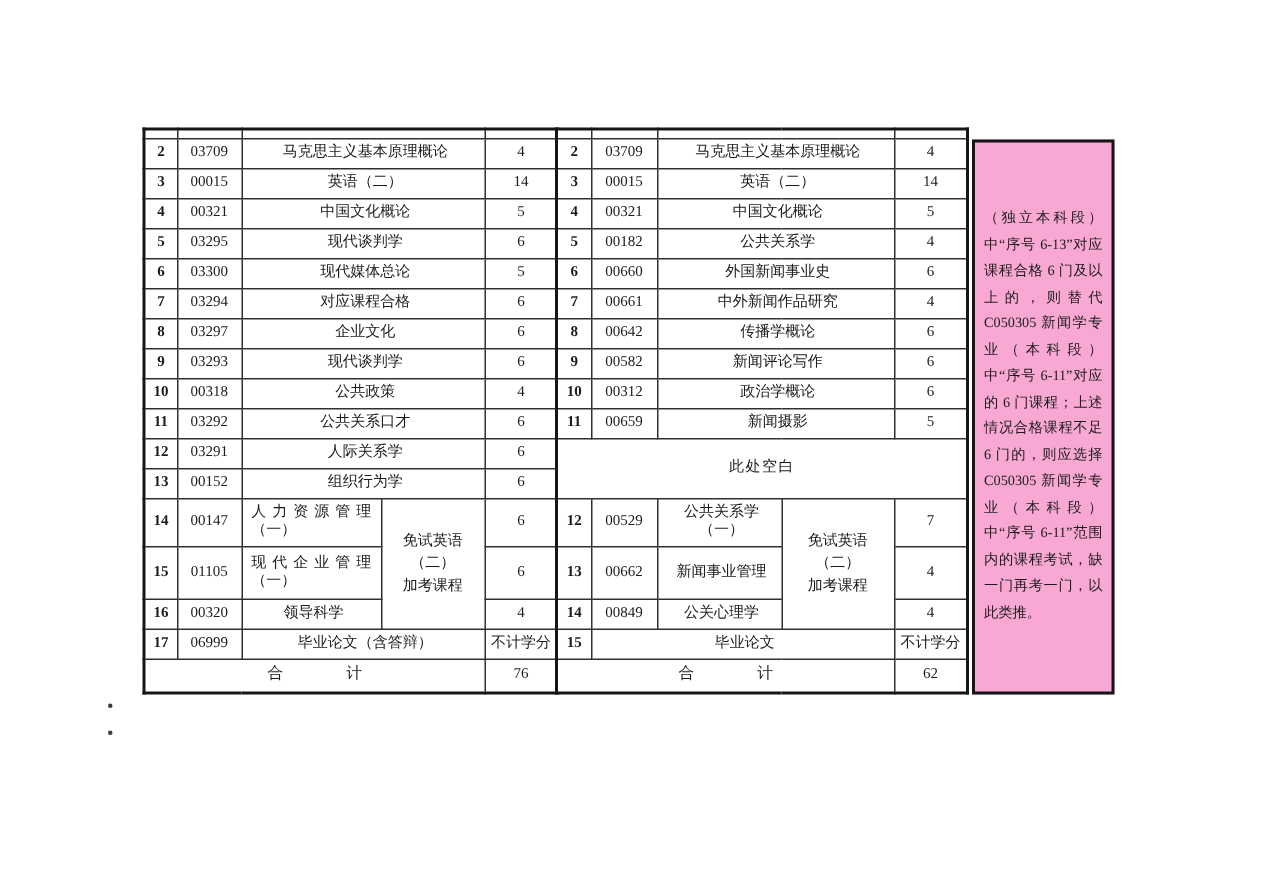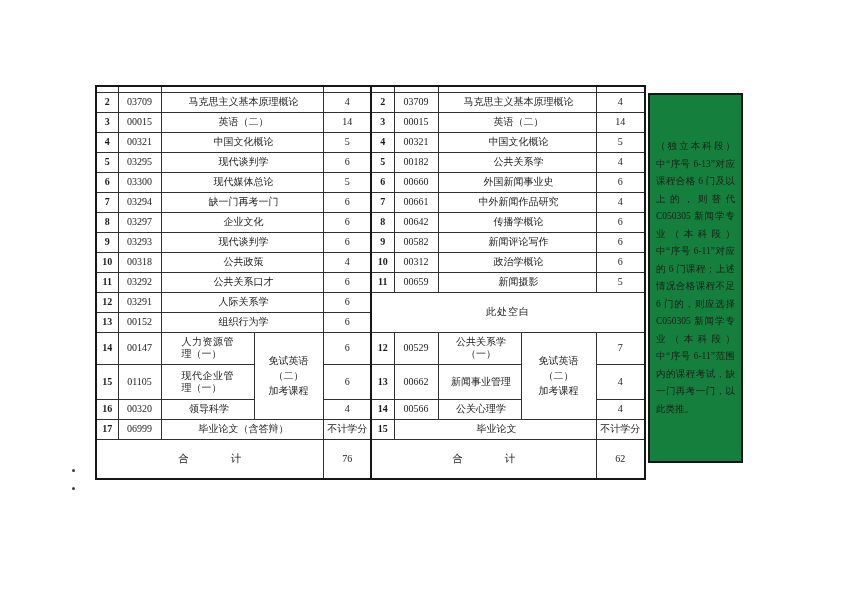--- a/index.html
+++ b/index.html
@@ -28,27 +28,27 @@
     vertical-align: middle;
     padding: 0 2px;
     overflow: hidden;
   }
   .tbl-left  { left: 95px;  top: 85px; width: 276px; }
   .tbl-right { left: 370px; top: 85px; width: 274px; }
   tr.h-sliver td { height: 6px; line-height: 0; padding: 0; }
   tr.h20 { height: 20px; }
   tr.h32 { height: 32px; }
   tr.h35 { height: 35px; }
-  tr.h23 { height: 40px; }
+  tr.h23 { height: 23px; }
   tr.h40 { height: 40px; }
   td.no { font-weight: bold; font-size: 10px; }
   td.name { text-align: center; padding: 1px 4px 1px 7px; }
   td.name-sp {
     text-align: justify;
-    padding: 1px 20px;
+    padding: 1px 6px;
   }
   td.exempt {
     white-space: pre-line;
     text-align: center;
     line-height: 15px;
     padding: 0 3px;
   }
   td.credit { font-size: 10px; }
   .total-label span {
     letter-spacing: 42px;
@@ -56,21 +56,21 @@
     font-size: 10.5px;
   }
   td.blank-cell { letter-spacing: 1px; }
   .note-box {
     position: absolute;
     left: 648px;
     top: 93px;
     width: 95px;
     height: 370px;
     border: 2px solid #161616;
-    background: #15803d;
+    background: #f9a8d4;
     display: flex;
     align-items: center;
   }
   .note-text {
     font-size: 9.5px;
     line-height: 17.5px;
     text-align: justify;
     overflow-wrap: anywhere;
     padding: 4px 6px;
     width: 100%;
@@ -132,21 +132,21 @@
     </tr>
     <tr class="h20">
       <td class="no">6</td>
       <td>03300</td>
       <td class="name" colspan="2">现代媒体总论</td>
       <td class="credit">5</td>
     </tr>
     <tr class="h20">
       <td class="no">7</td>
       <td>03294</td>
-      <td class="name" colspan="2">缺一门再考一门</td>
+      <td class="name" colspan="2">对应课程合格</td>
       <td class="credit">6</td>
     </tr>
     <tr class="h20">
       <td class="no">8</td>
       <td>03297</td>
       <td class="name" colspan="2">企业文化</td>
       <td class="credit">6</td>
     </tr>
     <tr class="h20">
       <td class="no">9</td>
@@ -304,21 +304,21 @@
       <td class="credit">7</td>
     </tr>
     <tr class="h35">
       <td class="no">13</td>
       <td>00662</td>
       <td class="name">新闻事业管理</td>
       <td class="credit">4</td>
     </tr>
     <tr class="h20">
       <td class="no">14</td>
-      <td>00566</td>
+      <td>00849</td>
       <td class="name">公关心理学</td>
       <td class="credit">4</td>
     </tr>
 
     <tr class="h20">
       <td class="no">15</td>
       <td class="name" colspan="3">毕业论文</td>
       <td class="credit">不计学分</td>
     </tr>
     <tr class="h23">

